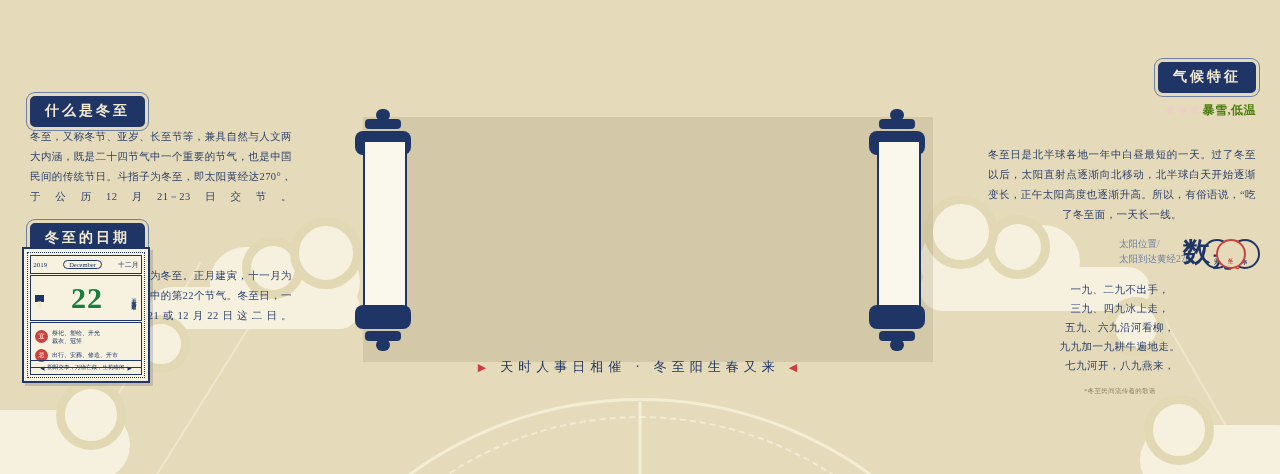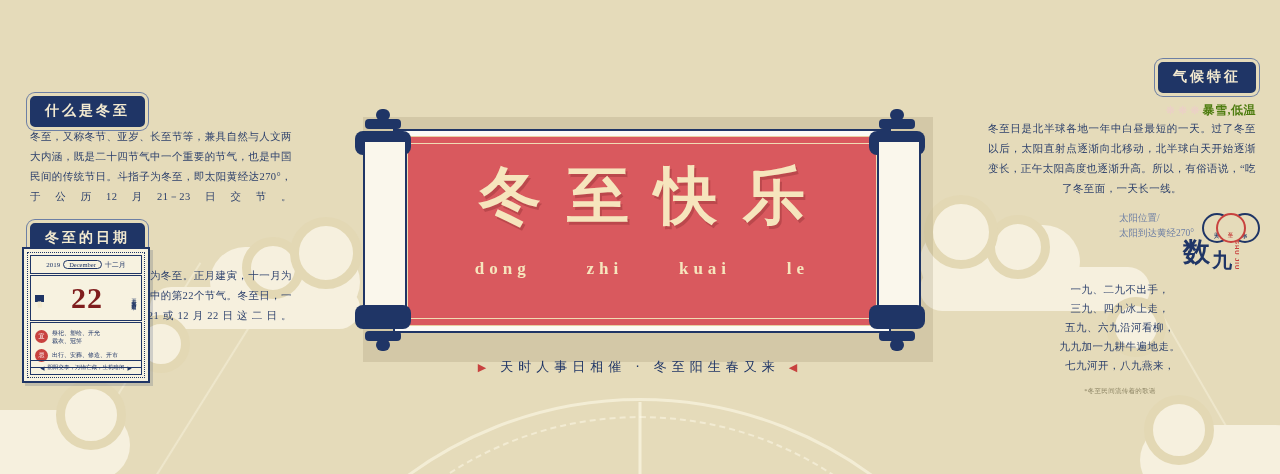--- a/index.html
+++ b/index.html
@@ -72,38 +72,38 @@
   .cal{
     position:absolute;left:22px;top:247px;width:124px;height:132px;
     background:#f7f2e0;
     border:2px solid #1f3566;
     box-shadow:3px 3px 0 rgba(31,53,102,.18);
   }
   .cal-inner{position:absolute;inset:3px;border:1px dotted #1f3566;}
   .cal-head{
     position:absolute;left:6px;right:6px;top:6px;height:17px;
     border:1px solid #1f3566;
-    display:flex;align-items:center;justify-content:center;gap:3px;
+    display:flex;align-items:center;justify-content:center;gap:16px;
     color:#1f3566;font-size:7px;font-family:"Liberation Serif",serif;
   }
   .cal-head .pill{
     border:1px solid #1f3566;border-radius:10px;padding:0 5px;font-size:6.5px;
   }
   .cal-mid{
     position:absolute;left:6px;right:6px;top:26px;height:44px;
     border:1px solid #1f3566;
     display:flex;align-items:center;justify-content:space-between;padding:0 4px;
   }
   .cal-vert{
     writing-mode:vertical-rl;
     font-size:5px;color:#1f3566;line-height:7px;letter-spacing:.5px;
   }
   .cal-vert.boxed{background:#1f3566;color:#f3ead0;padding:2px 1px;}
   .cal-day{
-    font-size:30px;color:#7f1d1d;font-weight:bold;letter-spacing:1px;
+    font-size:30px;color:#15803d;font-weight:bold;letter-spacing:1px;
     font-family:"Liberation Serif",serif;line-height:1;
   }
   .cal-rows{
     position:absolute;left:6px;right:6px;top:73px;height:38px;
     border:1px solid #1f3566;padding:3px 4px;
     display:flex;flex-direction:column;justify-content:center;gap:4px;
   }
   .cal-row{display:flex;align-items:center;gap:4px;}
   .seal{
     width:13px;height:13px;border-radius:50%;
@@ -326,21 +326,21 @@
       <div class="badge">气候特征</div>
     </div>
 
     <div class="weather">
       <span class="flake">❋</span>
       <span class="flake">❋</span>
       <span class="flake">❋</span>
       <span class="weather-txt">暴雪,低温</span>
     </div>
 
-    <div class="body-text last-center" style="margin-top:0;">冬至日是北半球各地一年中白昼最短的一天。过了冬至以后，太阳直射点逐渐向北移动，北半球白天开始逐渐变长，正午太阳高度也逐渐升高。所以，有俗语说，“吃了冬至面，一天长一线。</div>
+    <div class="body-text last-center" style="margin-top:26px;">冬至日是北半球各地一年中白昼最短的一天。过了冬至以后，太阳直射点逐渐向北移动，北半球白天开始逐渐变长，正午太阳高度也逐渐升高。所以，有俗语说，“吃了冬至面，一天长一线。</div>
 
     <div class="sun-pos">
       <div class="sun-pos-txt">
         <div>太阳位置/</div>
         <div>太阳到达黄经270°</div>
       </div>
       <div class="term-seal">
         <div class="lobe l">
           <span>大雪</span>
         </div>
@@ -382,32 +382,20 @@
       </defs>
       <text>
         <textPath href="#arcpath" startOffset="50%" text-anchor="middle" id="arc-text-path">Winter Solstice Festival</textPath>
       </text>
     </svg>
   </div>
 
   <div class="scroll">
     <div class="scroll-shadow"></div>
 
-    <div class="banner">
-      <div class="banner-in1">
-        <div class="banner-in2"></div>
-        <div class="title-cn">冬至快乐</div>
-        <div class="title-py">
-          <span>dong</span>
-          <span>zhi</span>
-          <span>kuai</span>
-          <span>le</span>
-        </div>
-      </div>
-    </div>
 
     <div class="roller left">
       <div class="r-knob top"></div>
       <div class="r-ring top"></div>
       <div class="r-cap top"></div>
       <div class="r-tube"></div>
       <div class="r-cap bot"></div>
       <div class="r-ring bot"></div>
       <div class="r-knob bot"></div>
     </div>

